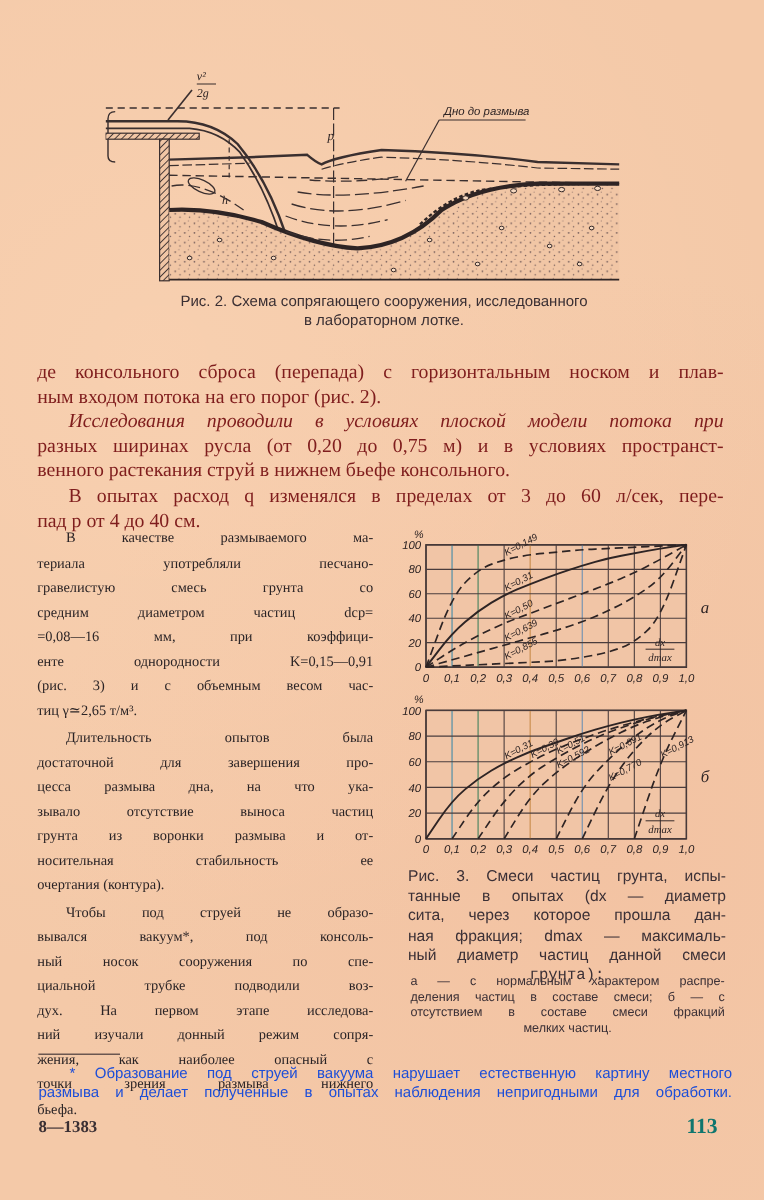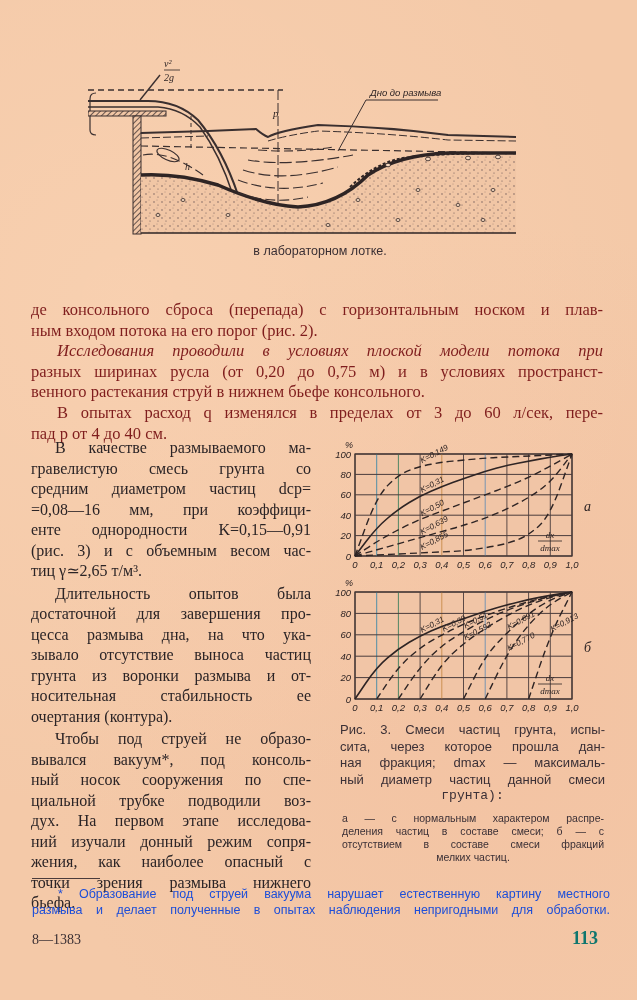--- a/index.html
+++ b/index.html
@@ -21,21 +21,21 @@
   }
   .body-full {
     left: 31px; top: 300px; width: 572px;
     font-size: 16.5px; line-height: 20.6px; text-align: justify;
     color: #7f1d1d;
   }
   .body-full p { margin: 0; text-indent: 0; }
   .body-full p.ind { text-indent: 26px; }
   .col-left {
     left: 31px; top: 438px; width: 280px;
-    font-size: 16px; line-height: 20.5px; text-align: justify;
+    font-size: 12px; line-height: 20.5px; text-align: justify;
     color: #2b2426;
   }
   .col-left p { margin: 0 0 2px 0; text-indent: 24px; }
   .col-left p .ln { display: block; text-align: justify; text-align-last: justify; text-indent: 0; }
   .col-left p .ln.first { text-indent: 24px; }
   .col-left p .ln.last { text-align-last: left; }
   .chart { position: absolute; }
   .chart svg { overflow: visible; }
   .fig3-caption {
     left: 340px; top: 722px; width: 265px;
@@ -52,21 +52,21 @@
   .fig3-legend .ln { display: block; text-align: justify; text-align-last: justify; }
   .fig3-legend .ln.center { text-align: left; text-align-last: center; }
   .footnote-rule { left: 32px; top: 878px; width: 68px; height: 1px; background: #4a3b3b; }
   .footnote {
     left: 32px; top: 886px; width: 578px;
     font-family: "Liberation Sans", "DejaVu Sans", sans-serif;
     font-size: 12.5px; line-height: 16px; color: #1d4ed8; text-align: justify;
   }
   .footnote .ln { display: block; text-align-last: justify; }
   .footnote .ln.first { padding-left: 26px; }
-  .signature { left: 32px; top: 932px; font-size: 14px; color: #3a2f33; }
+  .signature { left: 32px; top: 932px; font-size: 14px; color: #3a2f33; font-weight: bold; }
   .page-number { left: 572px; top: 928px; font-size: 18px; color: #0f766e; font-weight: bold; }
 </style>
 </head>
 <body>
 
 <div class="abs fig2">
   <svg width="440" height="180" viewBox="0 0 440 180">
     <defs>
       <pattern id="sand" width="8" height="8" patternUnits="userSpaceOnUse">
         <rect width="8" height="8" fill="#f1c6a5"></rect>
@@ -137,36 +137,38 @@
         <ellipse cx="405" cy="135" rx="2" ry="1.5"></ellipse>
       <ellipse cx="240" cy="170" rx="2" ry="1.5"></ellipse>
         <ellipse cx="310" cy="165" rx="2" ry="1.5"></ellipse>
       <ellipse cx="70" cy="160" rx="2" ry="1.5"></ellipse>
         <ellipse cx="395" cy="165" rx="2" ry="1.5"></ellipse>
     </g>
   </svg>
 </div>
 
 <div class="abs fig2-caption">
+  <div>Рис. 2. Схема сопрягающего сооружения, исследованного</div>
   <div>в лабораторном лотке.</div>
 </div>
 
 <div class="abs body-full">
   <p style="text-align-last: justify;">де консольного сброса (перепада) с горизонтальным носком и плав-</p>
   <p>ным входом потока на его порог (рис. 2).</p>
   <p class="ind" style="text-align-last: justify; font-style: italic;">Исследования проводили в условиях плоской модели потока при</p>
   <p style="text-align-last: justify;">разных ширинах русла (от 0,20 до 0,75 м) и в условиях пространст-</p>
   <p>венного растекания струй в нижнем бьефе консольного.</p>
   <p class="ind" style="text-align-last: justify;">В опытах расход q изменялся в пределах от 3 до 60 л/сек, пере-</p>
   <p>пад p от 4 до 40 см.</p>
 </div>
 
 <div class="abs col-left">
   <p>
     <span class="ln first">В качестве размываемого ма-</span>
+    <span class="ln">териала употребляли песчано-</span>
     <span class="ln">гравелистую смесь грунта со</span>
     <span class="ln">средним диаметром частиц dср=</span>
     <span class="ln">=0,08—16 мм, при коэффици-</span>
     <span class="ln">енте однородности K=0,15—0,91</span>
     <span class="ln">(рис. 3) и с объемным весом час-</span>
     <span class="ln last">тиц γ≃2,65 т/м³.</span>
   </p>
   <p>
     <span class="ln first">Длительность опытов была</span>
     <span class="ln">достаточной для завершения про-</span>
@@ -293,20 +295,21 @@
       <path d="M133.5,129 Q133.5,129 144.35,107.6 Q155.2,86.19999999999999 166.04999999999998,74.42999999999999 Q176.89999999999998,62.66 187.75,53.029999999999994 Q198.60000000000002,43.39999999999999 209.45000000000002,36.44499999999999 Q220.3,29.489999999999995 231.15,25.744999999999997 T242,22" fill="none" stroke="#2e2424" stroke-width="1.4" stroke-dasharray="7,4"></path>
       <text x="178.89999999999998" y="59.66" font-size="8" font-style="italic" fill="#2e2424" font-family="Liberation Sans, sans-serif" transform="rotate(-28 178.89999999999998 59.66)">K=0,691</text>
       <path d="M155.2,129 Q155.2,129 166.04999999999998,106.53 Q176.89999999999998,84.06 187.75,69.08000000000001 Q198.60000000000002,54.10000000000001 209.45000000000002,43.935 Q220.3,33.769999999999996 231.15,27.884999999999998 T242,22" fill="none" stroke="#2e2424" stroke-width="1.4" stroke-dasharray="7,4"></path>
       <text x="178.89999999999998" y="81.06" font-size="8" font-style="italic" fill="#2e2424" font-family="Liberation Sans, sans-serif" transform="rotate(-28 178.89999999999998 81.06)">K=0,770</text>
       <path d="M198.60000000000002,129 Q198.60000000000002,129 209.45000000000002,96.9 Q220.3,64.8 231.15,43.4 T242,22" fill="none" stroke="#2e2424" stroke-width="1.4" stroke-dasharray="7,4"></path>
       <text x="222.3" y="61.8" font-size="8" font-style="italic" fill="#2e2424" font-family="Liberation Sans, sans-serif" transform="rotate(-28 222.3 61.8)">K=0,913</text>
     </svg></div>
 
 <div class="abs fig3-caption">
   <span class="ln">Рис. 3. Смеси частиц грунта, испы-</span>
+  <span class="ln">танные в опытах (dx — диаметр</span>
   <span class="ln">сита, через которое прошла дан-</span>
   <span class="ln">ная фракция; dmax — максималь-</span>
   <span class="ln">ный диаметр частиц данной смеси</span>
   <span class="ln center">грунта):</span>
 </div>
 
 <div class="abs fig3-legend">
   <span class="ln">а — с нормальным характером распре-</span>
   <span class="ln">деления частиц в составе смеси; б — с</span>
   <span class="ln">отсутствием в составе смеси фракций</span>

